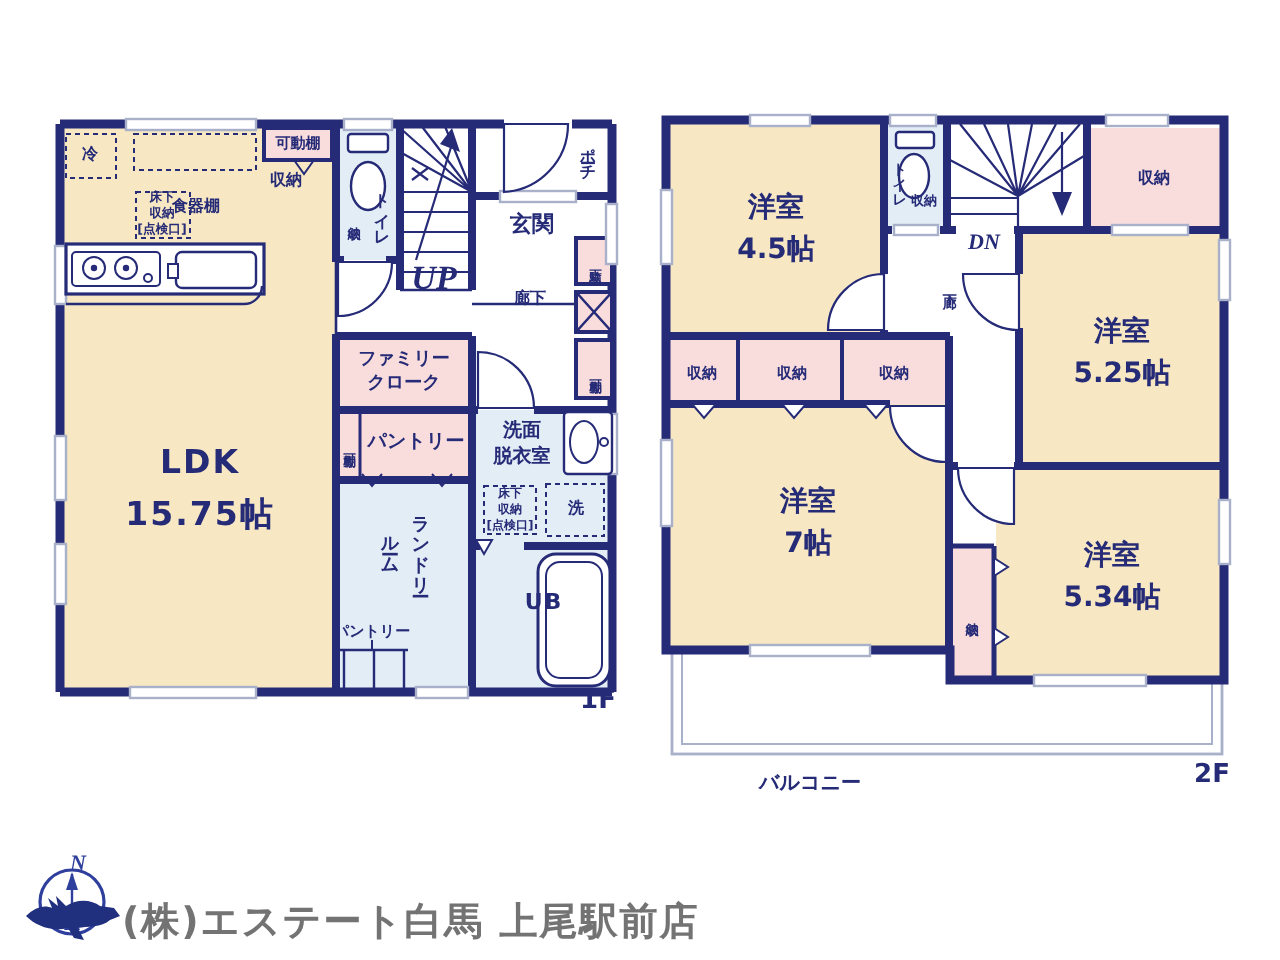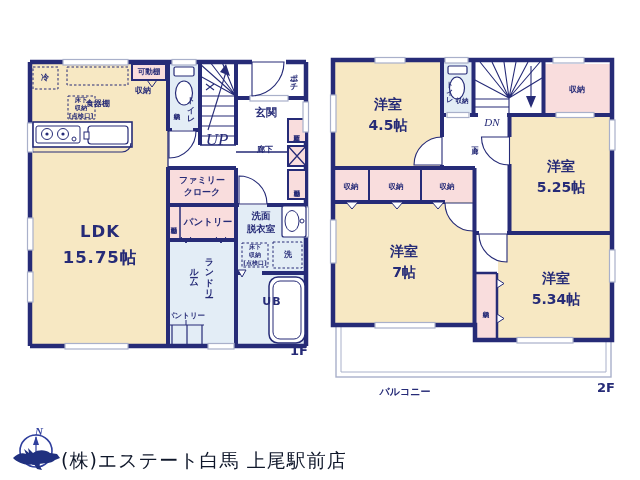--- a/index.html
+++ b/index.html
@@ -2,25 +2,25 @@
 <html><head>
 <meta charset="utf-8">
 <style>
   html,body{margin:0;padding:0;background:#fff;}
   .stage{position:relative;width:640px;height:480px;background:#fff;overflow:hidden;
          font-family:"DejaVu Sans",sans-serif;}
   .stage svg{position:absolute;left:0;top:0;}
   .lbl{position:absolute;transform:translate(-50%,-50%);color:#262b77;font-weight:700;
        white-space:pre-line;text-align:center;line-height:1.35;pointer-events:none;}
   .vert{writing-mode:vertical-rl;text-orientation:upright;line-height:1.25;letter-spacing:0px;}
-  .updn{font-family:"Liberation Serif","DejaVu Serif",serif;font-style:italic;font-weight:400;}
+  .updn{font-family:"Liberation Serif","DejaVu Serif",serif;font-style:italic;font-weight:700;}
   .big{line-height:1.6;letter-spacing:1px;}
   .room{line-height:1.5;}
   .uf{line-height:1.3;}
-  .wm{position:absolute;transform:translate(0,-50%);color:#0f172a;font-weight:400;
+  .wm{position:absolute;transform:translate(0,-50%);color:#737373;font-weight:700;
       letter-spacing:1px;white-space:nowrap;}
 </style>
 </head>
 <body>
 
 <div class="stage">
 
 <svg width="640" height="480" viewBox="0 0 640 480">
 
   <g>

